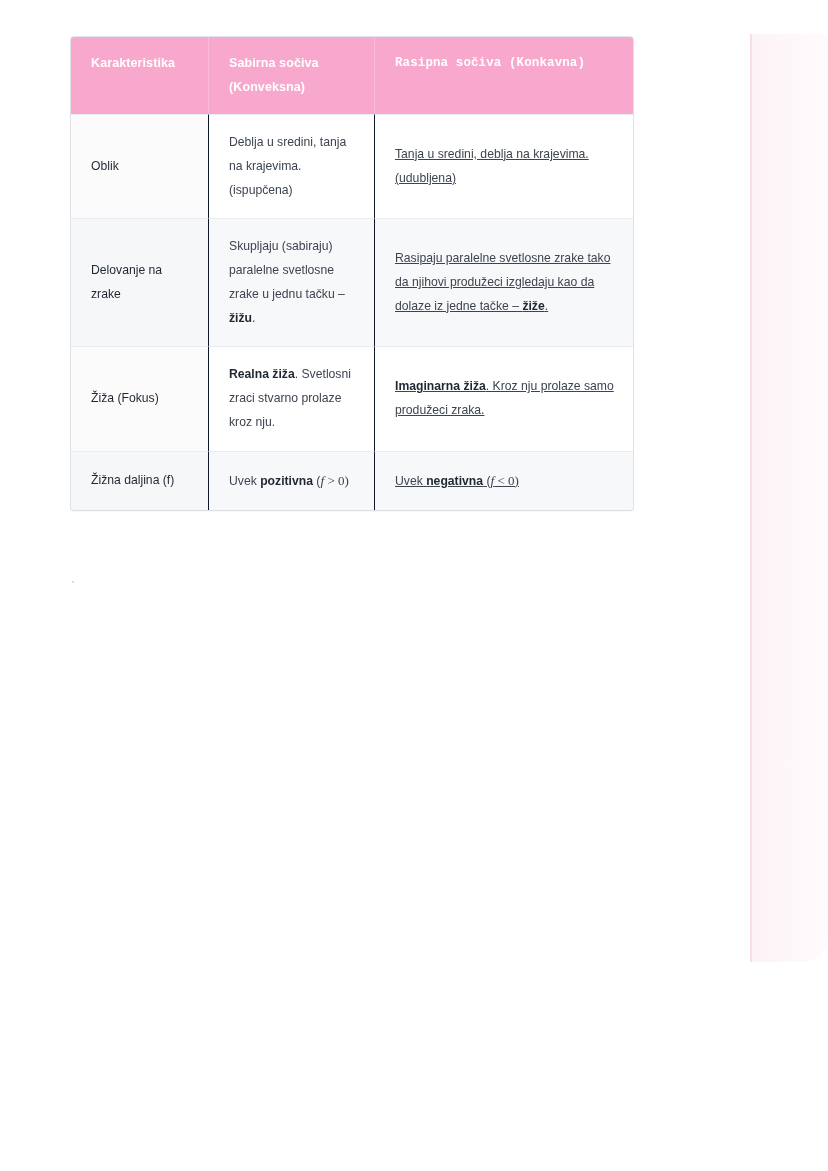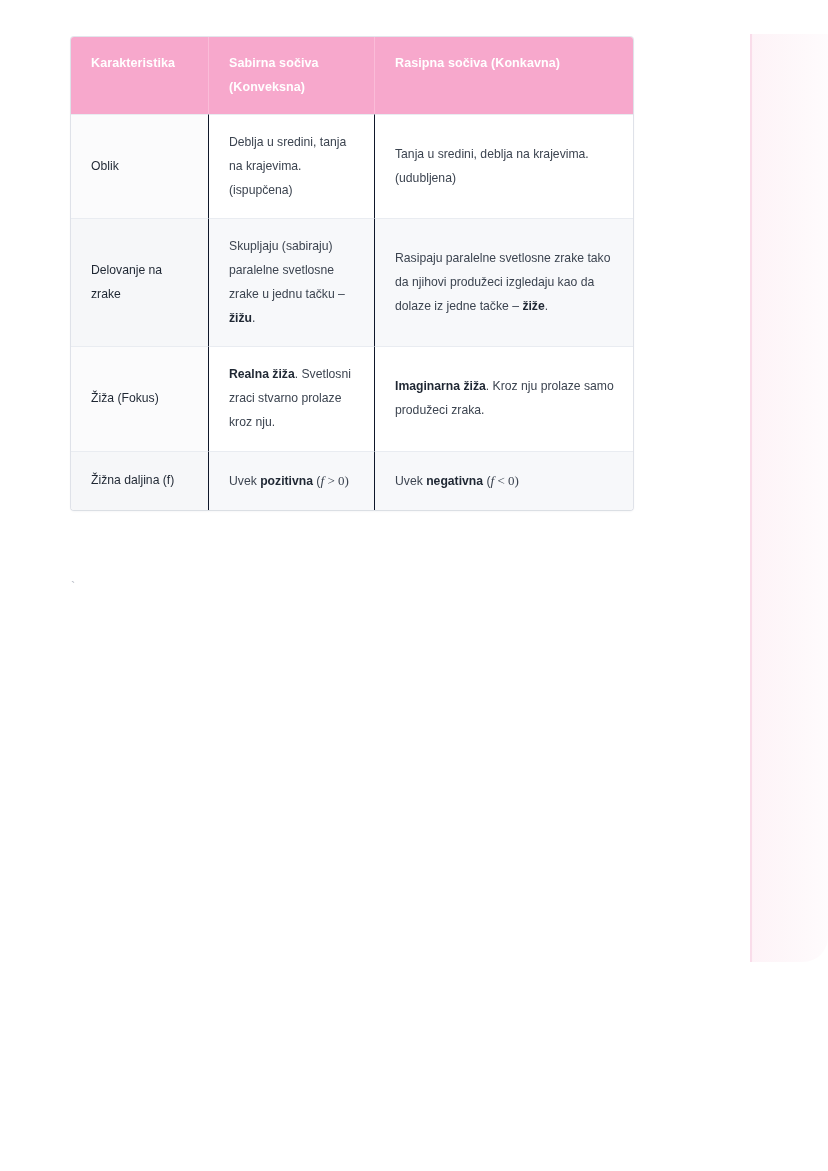--- a/index.html
+++ b/index.html
@@ -52,32 +52,32 @@
     color:#ffffff;
     font-size:12.5px;
     font-weight:700;
     line-height:1.92;
     text-align:left;
     padding:14px 16px 15px 20px;
     vertical-align:top;
     letter-spacing:.1px;
     border-right:1px solid #fbbcd8;
   }
-  thead th:last-child { border-right:none; }
+  thead th:last-child { border-right:none;font-family:Liberation Mono, monospace; }
 
   tbody td {
     font-size:12.2px;
     line-height:1.95;
     color:#3c4450;
     padding:16px 18px 16px 20px;
     vertical-align:middle;
     border-top:1px solid #e9ecf1;
     border-right:1px solid #0f172a;
   }
-  tbody td:last-child { border-right:none; }
+  tbody td:last-child { border-right:none;text-decoration:underline; }
 
   tbody tr:nth-child(odd)  td { background:#ffffff; }
   tbody tr:nth-child(even) td { background:#f7f8fa; }
 
   td.rowhdr {
     font-weight:400;
     color:#1f2733;
     background:#fbfbfc !important;
     font-size:12.2px;
   }

